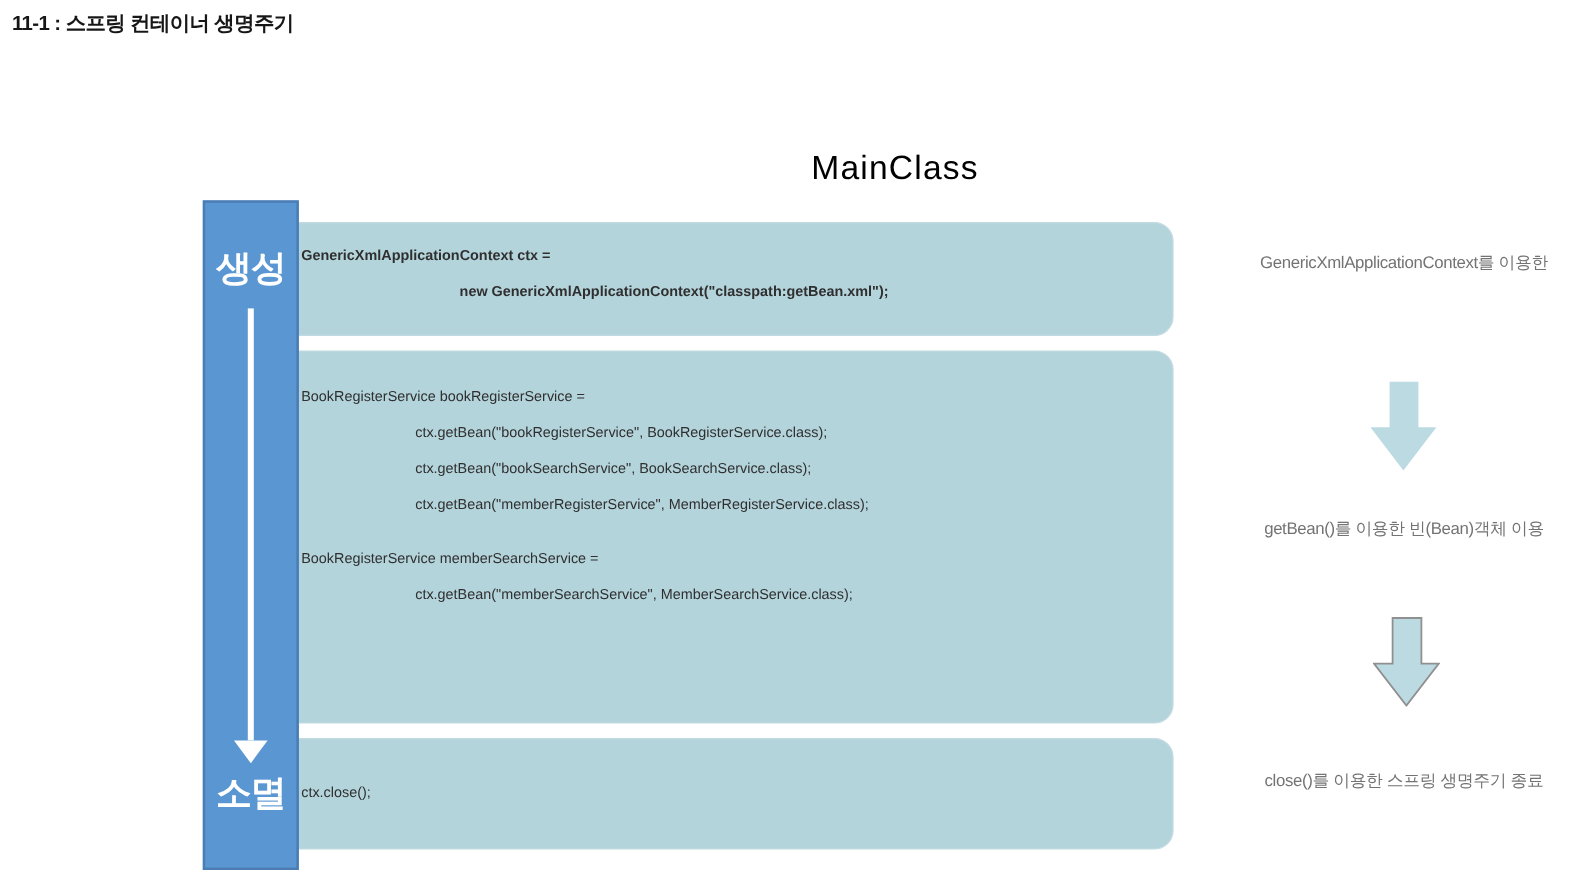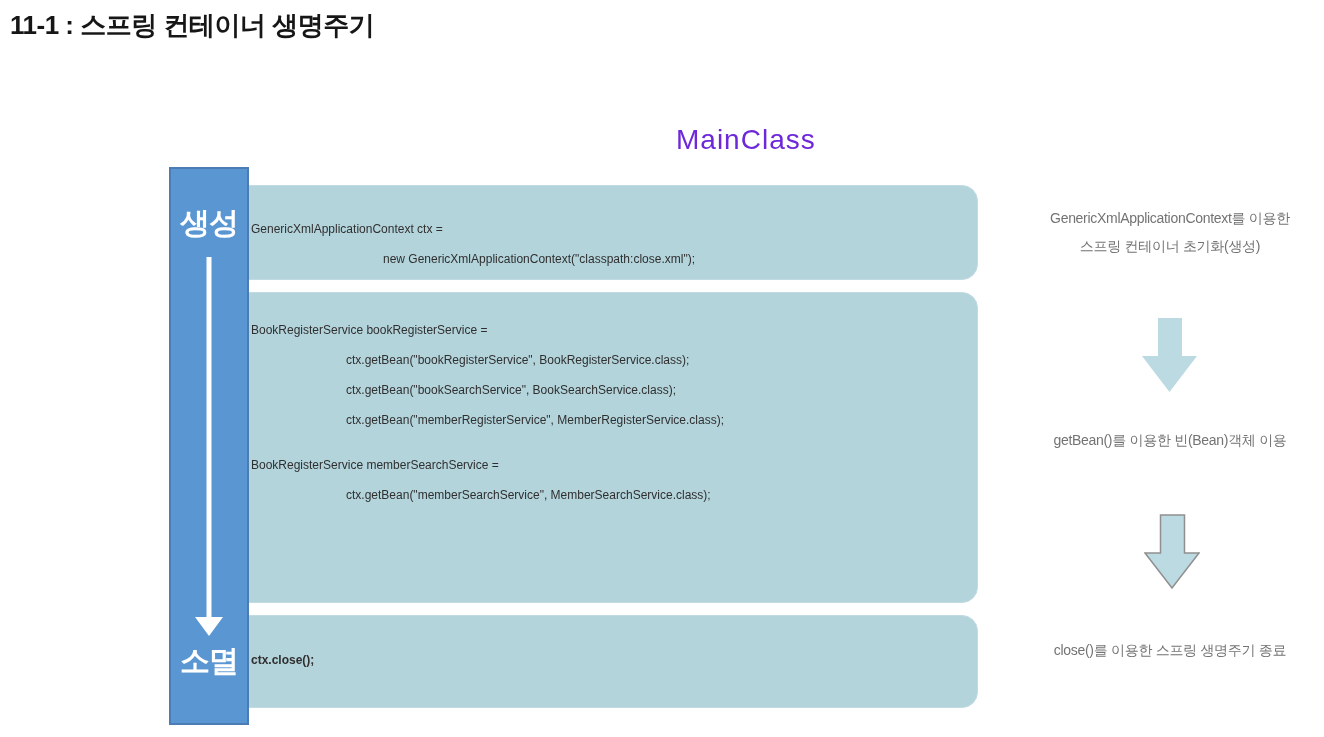--- a/index.html
+++ b/index.html
@@ -9,34 +9,34 @@
     height: 737px;
     background: #ffffff;
     font-family: "Liberation Sans", "DejaVu Sans", sans-serif;
     overflow: hidden;
   }
 
   .page-title {
     position: absolute;
     left: 10px;
     top: 8px;
-    font-size: 26px;
+    font-size: 17px;
     font-weight: 600;
     color: #161616;
     letter-spacing: -0.5px;
     white-space: nowrap;
   }
 
   .main-heading {
     position: absolute;
     left: 676px;
     top: 124px;
     font-size: 28px;
     font-weight: 400;
-    color: #6d28d9;
+    color: #000000;
     letter-spacing: 1px;
     white-space: nowrap;
   }
 
   
   .lifecycle-bar {
     position: absolute;
     left: 169px;
     top: 167px;
     width: 80px;
@@ -86,25 +86,25 @@
     width: 746px;
     background: #b4d4dc;
     border: 1px solid #c2dbe2;
     border-radius: 16px;
     box-sizing: border-box;
     z-index: 1;
     color: #2f2f2f;
   }
   .code-block .inner { padding-left: 18px; padding-right: 14px; }
   .block-1 { top: 185px; height: 95px; }
-  .block-1 .inner { padding-top: 36px; }
+  .block-1 .inner { padding-top: 20px; font-weight: bold; }
   .block-2 { top: 292px; height: 311px; }
   .block-2 .inner { padding-top: 30px; }
   .block-3 { top: 615px; height: 93px; }
-  .block-3 .inner { padding-top: 37px; font-weight: bold; }
+  .block-3 .inner { padding-top: 37px; }
 
   .code-line {
     font-size: 12px;
     line-height: 15px;
     white-space: pre;
     font-family: "Liberation Sans", "DejaVu Sans", sans-serif;
   }
   .indent-new { margin-left: 132px; }
   .indent-getbean { margin-left: 95px; }
   .gap-sm { margin-top: 15px; }
@@ -141,21 +141,21 @@
   <div class="lifecycle-bar">
     <div class="bar-label create">생성</div>
     <div class="bar-arrow-shaft"></div>
     <div class="bar-arrow-head"></div>
     <div class="bar-label destroy">소멸</div>
   </div>
 
   <div class="code-block block-1">
     <div class="inner">
       <div class="code-line">GenericXmlApplicationContext ctx =</div>
-      <div class="code-line gap-sm indent-new">new GenericXmlApplicationContext("classpath:close.xml");</div>
+      <div class="code-line gap-sm indent-new">new GenericXmlApplicationContext("classpath:getBean.xml");</div>
     </div>
   </div>
 
   <div class="code-block block-2">
     <div class="inner">
       <div class="code-line">BookRegisterService bookRegisterService =</div>
       <div class="code-line gap-sm indent-getbean">ctx.getBean("bookRegisterService", BookRegisterService.class);</div>
       <div class="code-line gap-sm indent-getbean">ctx.getBean("bookSearchService", BookSearchService.class);</div>
       <div class="code-line gap-sm indent-getbean">ctx.getBean("memberRegisterService", MemberRegisterService.class);</div>
       <div class="code-line gap-lg">BookRegisterService memberSearchService =</div>
@@ -164,21 +164,20 @@
   </div>
 
   <div class="code-block block-3">
     <div class="inner">
       <div class="code-line">ctx.close();</div>
     </div>
   </div>
 
   <div class="annotation annotation-1">
     <div>GenericXmlApplicationContext를 이용한</div>
-    <div>스프링 컨테이너 초기화(생성)</div>
   </div>
 
   <svg class="flow-arrow flow-arrow-1" width="55" height="74" viewBox="0 0 55 74">
     <polygon points="16,0 40,0 40,38 55,38 27.5,74 0,38 16,38" fill="#bcdae2"></polygon>
   </svg>
 
   <div class="annotation annotation-2">
     <div>getBean()를 이용한 빈(Bean)객체 이용</div>
   </div>
 

